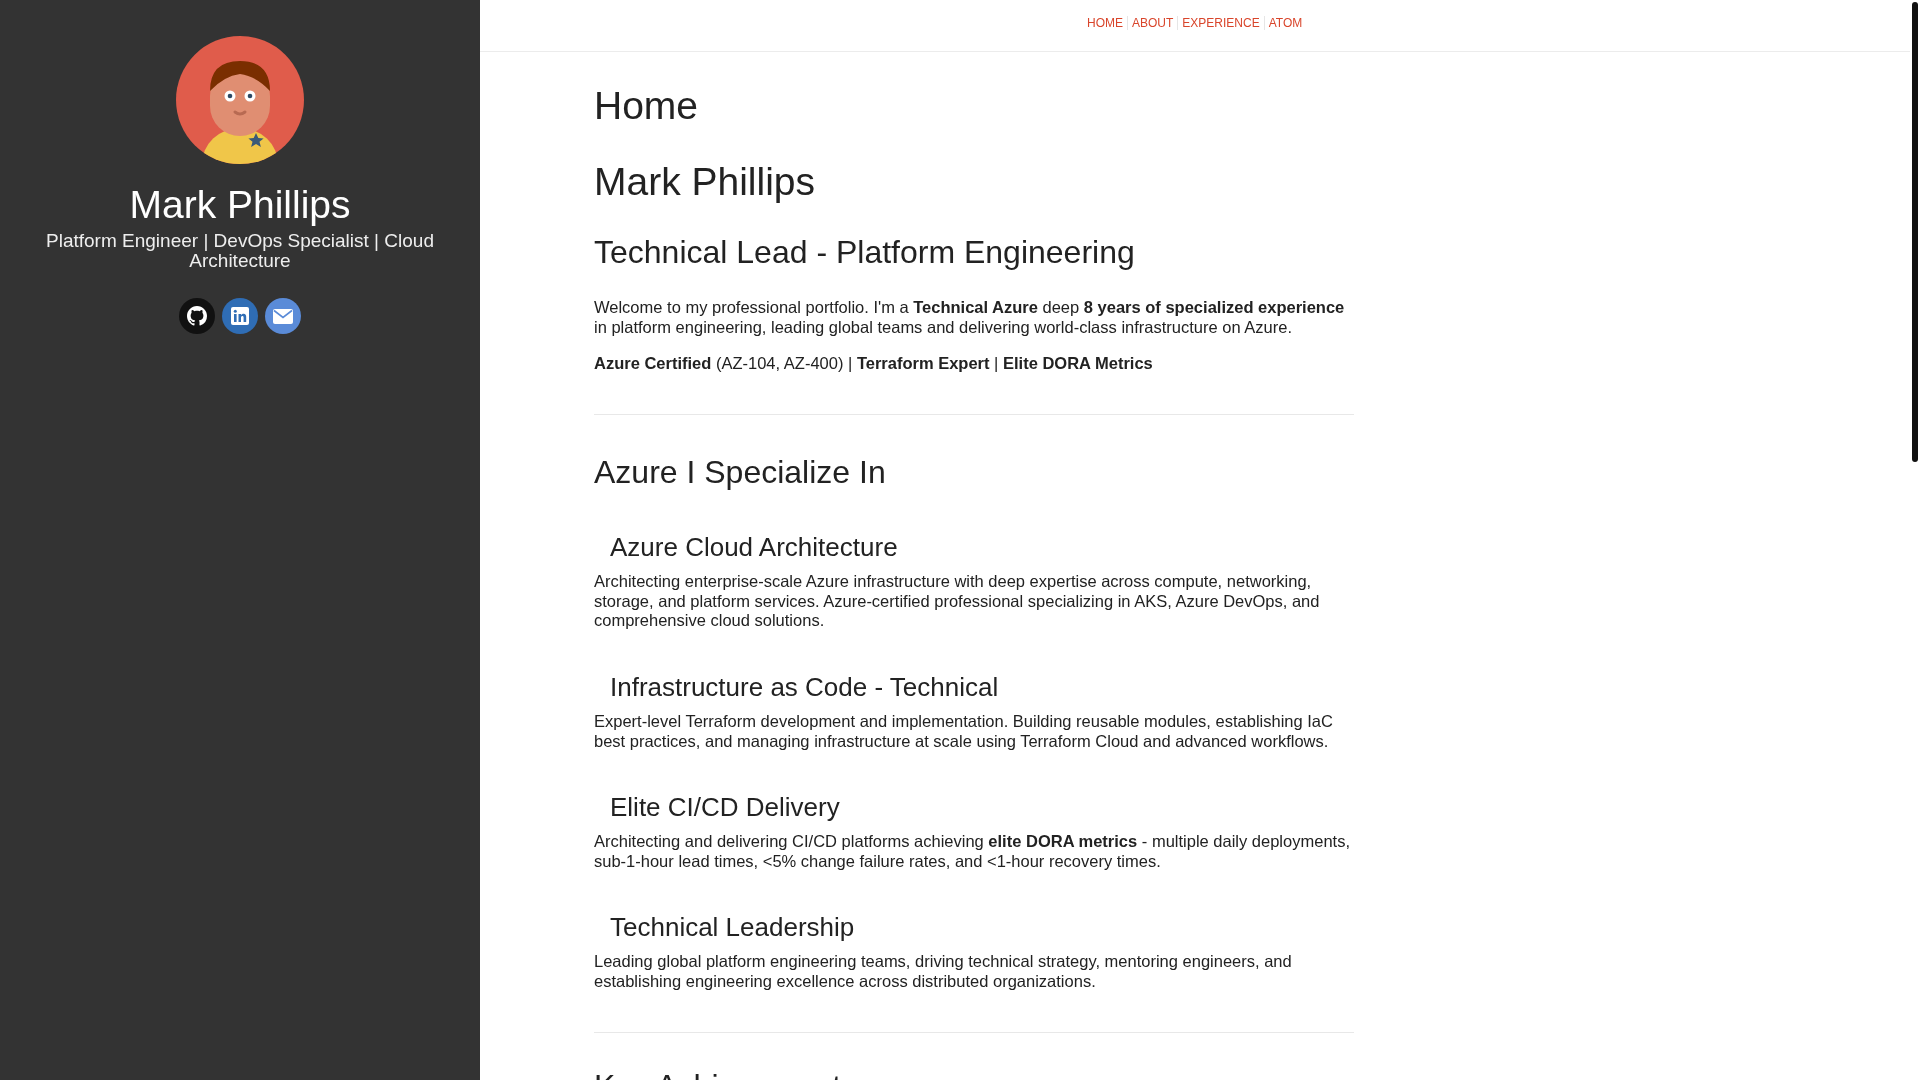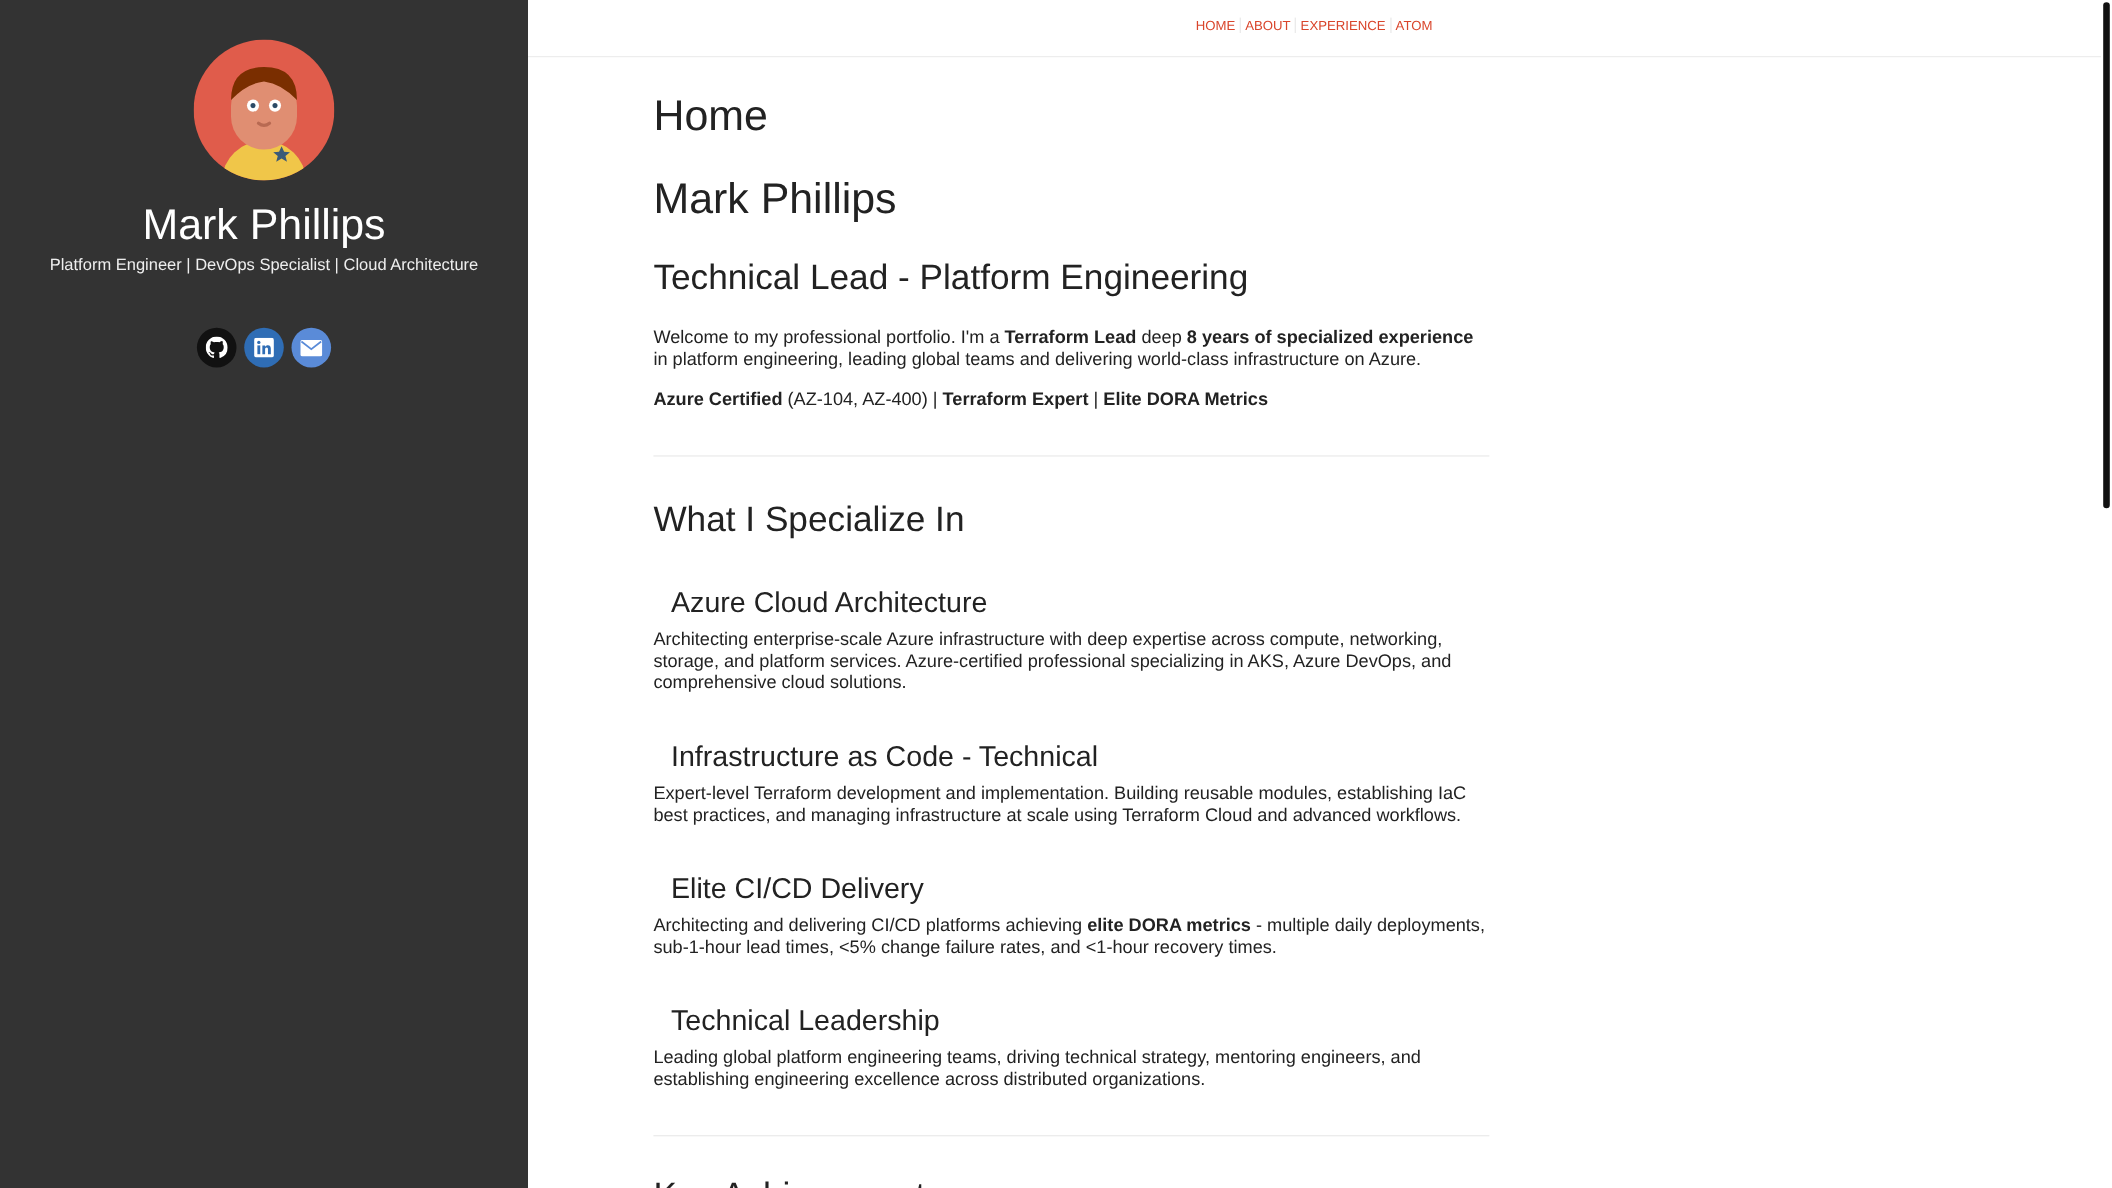--- a/index.html
+++ b/index.html
@@ -1,20 +1,20 @@
 <!DOCTYPE html>
 <html><head>
 <meta charset="utf-8">
 <style>
   html, body { margin:0; padding:0; width:1920px; height:1080px; overflow:hidden; background:#fff; }
   body { font-family: "Liberation Sans", sans-serif; color:#222; position:relative; }
   .sidebar { position:absolute; left:0; top:0; width:480px; height:1080px; background:#333333; }
   .avatar { position:absolute; left:176px; top:36px; width:128px; height:128px; }
   .side-name { position:absolute; left:0; width:480px; top:180px; text-align:center; color:#fff; font-size:39px; line-height:50px; font-weight:normal; margin:0; }
-  .side-sub { position:absolute; left:0; width:480px; top:231px; text-align:center; color:#eee; font-size:15px; line-height:20px; margin:0; }
+  .side-sub { position:absolute; left:0; width:480px; top:231px; text-align:center; color:#eee; font-size:19px; line-height:20px; margin:0; }
   .social { position:absolute; left:0; width:480px; top:298px; display:flex; justify-content:center; gap:7px; }
   .social a { width:36px; height:36px; border-radius:50%; display:flex; align-items:center; justify-content:center; cursor:pointer; }
   .s-gh { background:#111; }
   .s-li { background:#2f6db5; }
   .s-em { background:#5a8bd8; }
 
   .main { position:absolute; left:480px; top:0; width:1430px; height:1080px; background:#fff; }
   .header { position:absolute; left:0; top:0; width:1430px; height:51px; border-bottom:1px solid #ececec; }
   .nav { position:absolute; top:16px; left:607px; display:flex; align-items:center; font-size:12px; }
   .nav a { color:#d9452b; text-decoration:none; padding:0 4px; line-height:14px; cursor:pointer; }
@@ -90,27 +90,27 @@
       <span class="sep"></span>
       <a>ATOM</a>
     </nav>
   </div>
 
   <div class="content">
     <h1 style="top:84px">Home</h1>
     <h1 style="top:160px">Mark Phillips</h1>
     <h2 style="top:234px">Technical Lead - Platform Engineering</h2>
 
-    <p style="top:298px"><span>Welcome to my professional portfolio. I'm a </span><b>Terraform Lead</b><span> deep </span><b>8 years of specialized experience</b><span> in platform engineering, leading global teams and delivering world-class infrastructure on Azure.</span></p>
+    <p style="top:298px"><span>Welcome to my professional portfolio. I'm a </span><b>Technical Azure</b><span> deep </span><b>8 years of specialized experience</b><span> in platform engineering, leading global teams and delivering world-class infrastructure on Azure.</span></p>
 
     <p style="top:354px"><b>Azure Certified</b><span> (AZ-104, AZ-400) | </span><b>Terraform Expert</b><span> | </span><b>Elite DORA Metrics</b></p>
 
     <div class="hr" style="top:414px"></div>
 
-    <h2 style="top:454px">What I Specialize In</h2>
+    <h2 style="top:454px">Azure I Specialize In</h2>
 
     <h3 style="top:516px">Azure Cloud Architecture</h3>
     <p style="top:572px">Architecting enterprise-scale Azure infrastructure with deep expertise across compute, networking, storage, and platform services. Azure-certified professional specializing in AKS, Azure DevOps, and comprehensive cloud solutions.</p>
 
     <h3 style="top:656px">Infrastructure as Code - Technical</h3>
     <p style="top:712px">Expert-level Terraform development and implementation. Building reusable modules, establishing IaC best practices, and managing infrastructure at scale using Terraform Cloud and advanced workflows.</p>
 
     <h3 style="top:776px">Elite CI/CD Delivery</h3>
     <p style="top:832px"><span>Architecting and delivering CI/CD platforms achieving </span><b>elite DORA metrics</b><span> - multiple daily deployments, sub-1-hour lead times, &lt;5% change failure rates, and &lt;1-hour recovery times.</span></p>
 

